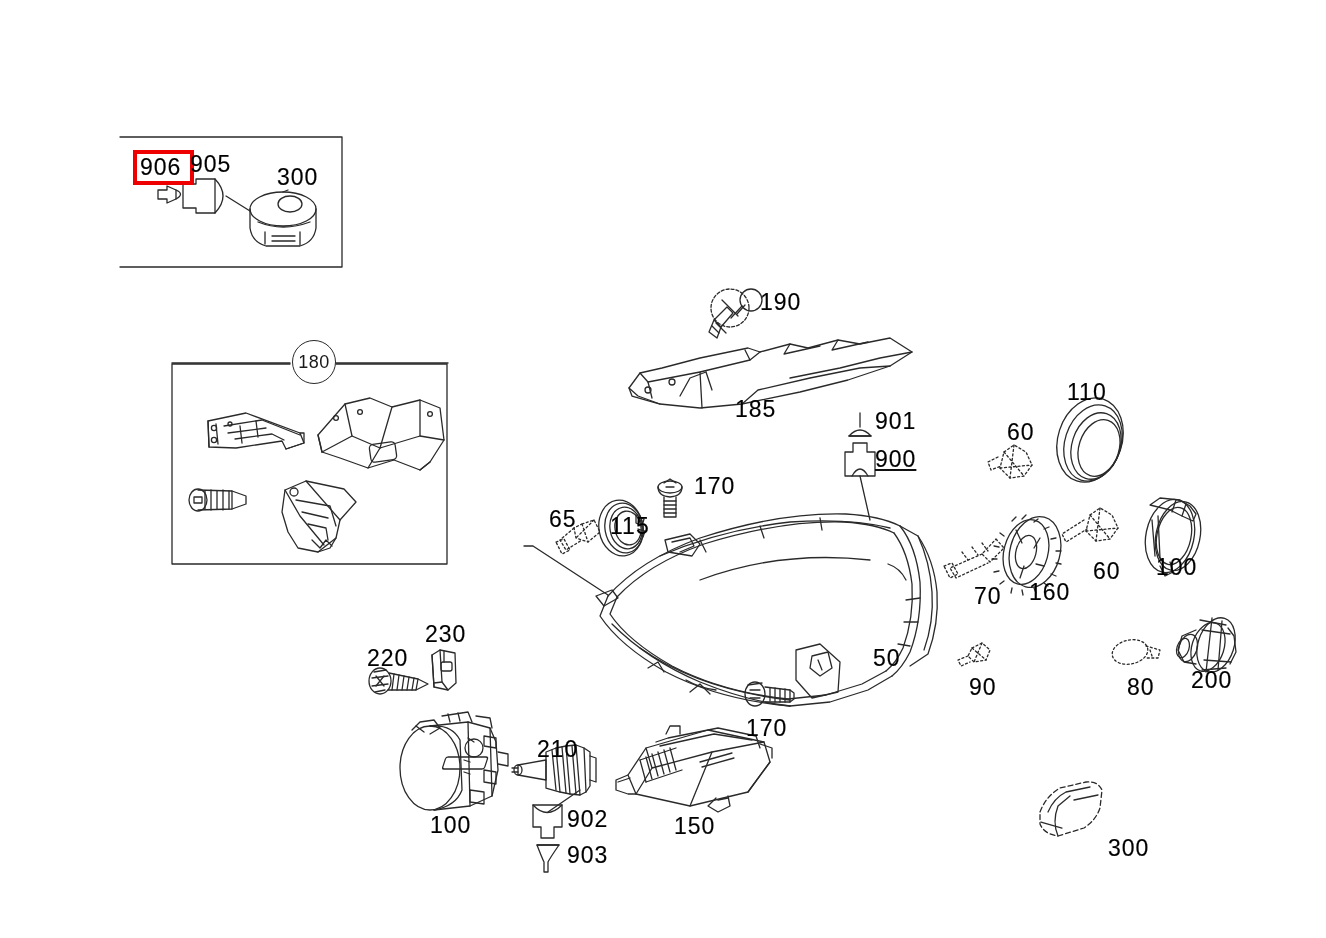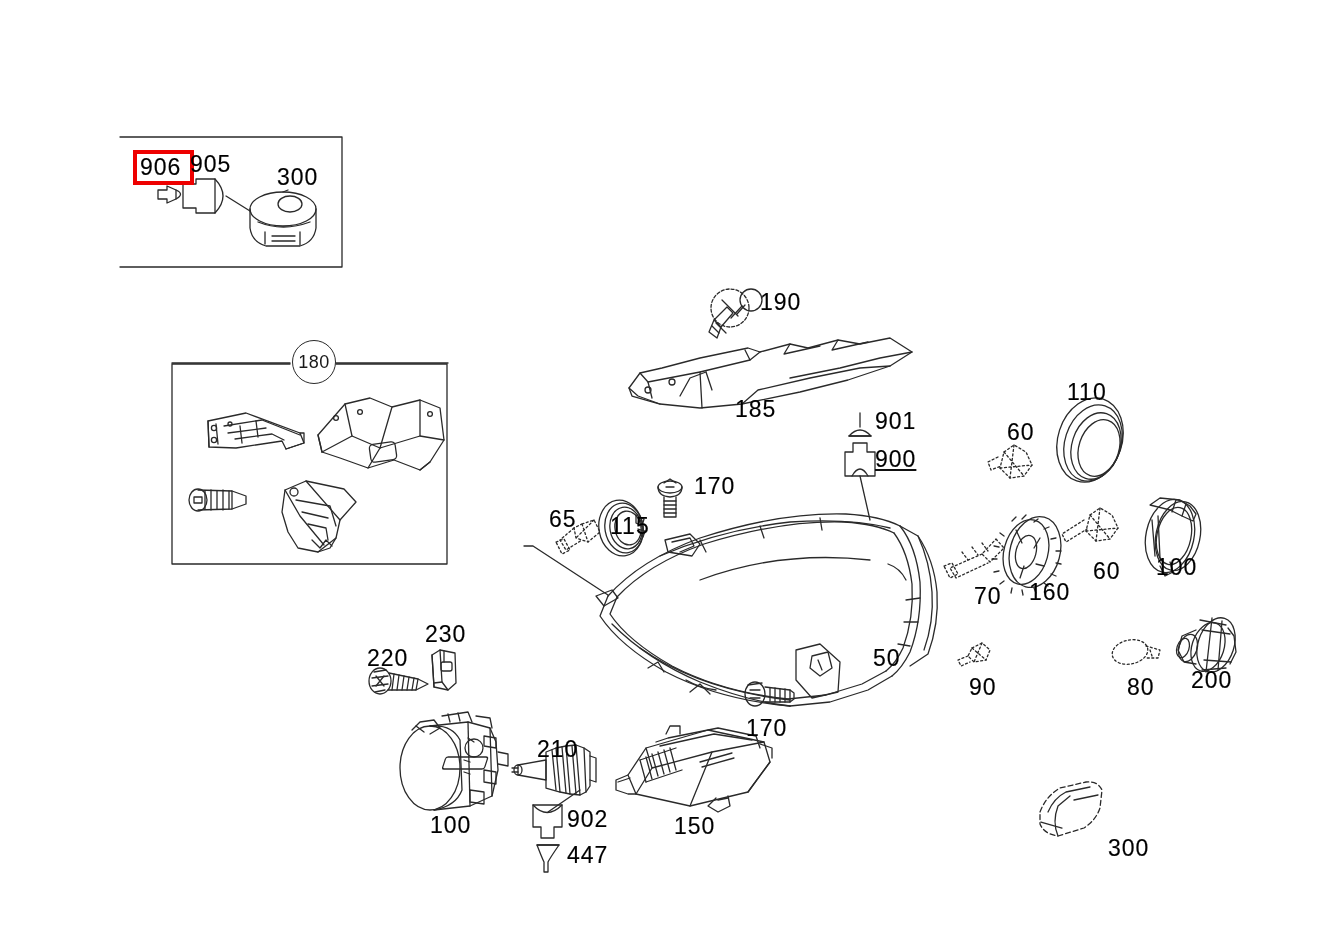--- a/index.html
+++ b/index.html
@@ -455,17 +455,17 @@
   <div class="lbl" style="left:873px; top:647px;">50</div>
   <div class="lbl" style="left:425px; top:623px;">230</div>
   <div class="lbl" style="left:367px; top:647px;">220</div>
   <div class="lbl" style="left:969px; top:676px;">90</div>
   <div class="lbl" style="left:1127px; top:676px;">80</div>
   <div class="lbl" style="left:1191px; top:669px;">200</div>
   <div class="lbl" style="left:746px; top:717px;">170</div>
   <div class="lbl" style="left:537px; top:738px;">210</div>
   <div class="lbl" style="left:430px; top:814px;">100</div>
   <div class="lbl" style="left:567px; top:808px;">902</div>
-  <div class="lbl" style="left:567px; top:844px;">447</div>
+  <div class="lbl" style="left:567px; top:844px;">903</div>
   <div class="lbl" style="left:674px; top:815px;">150</div>
   <div class="lbl" style="left:1108px; top:837px;">300</div>
 
 </div>
 
 </body></html>

